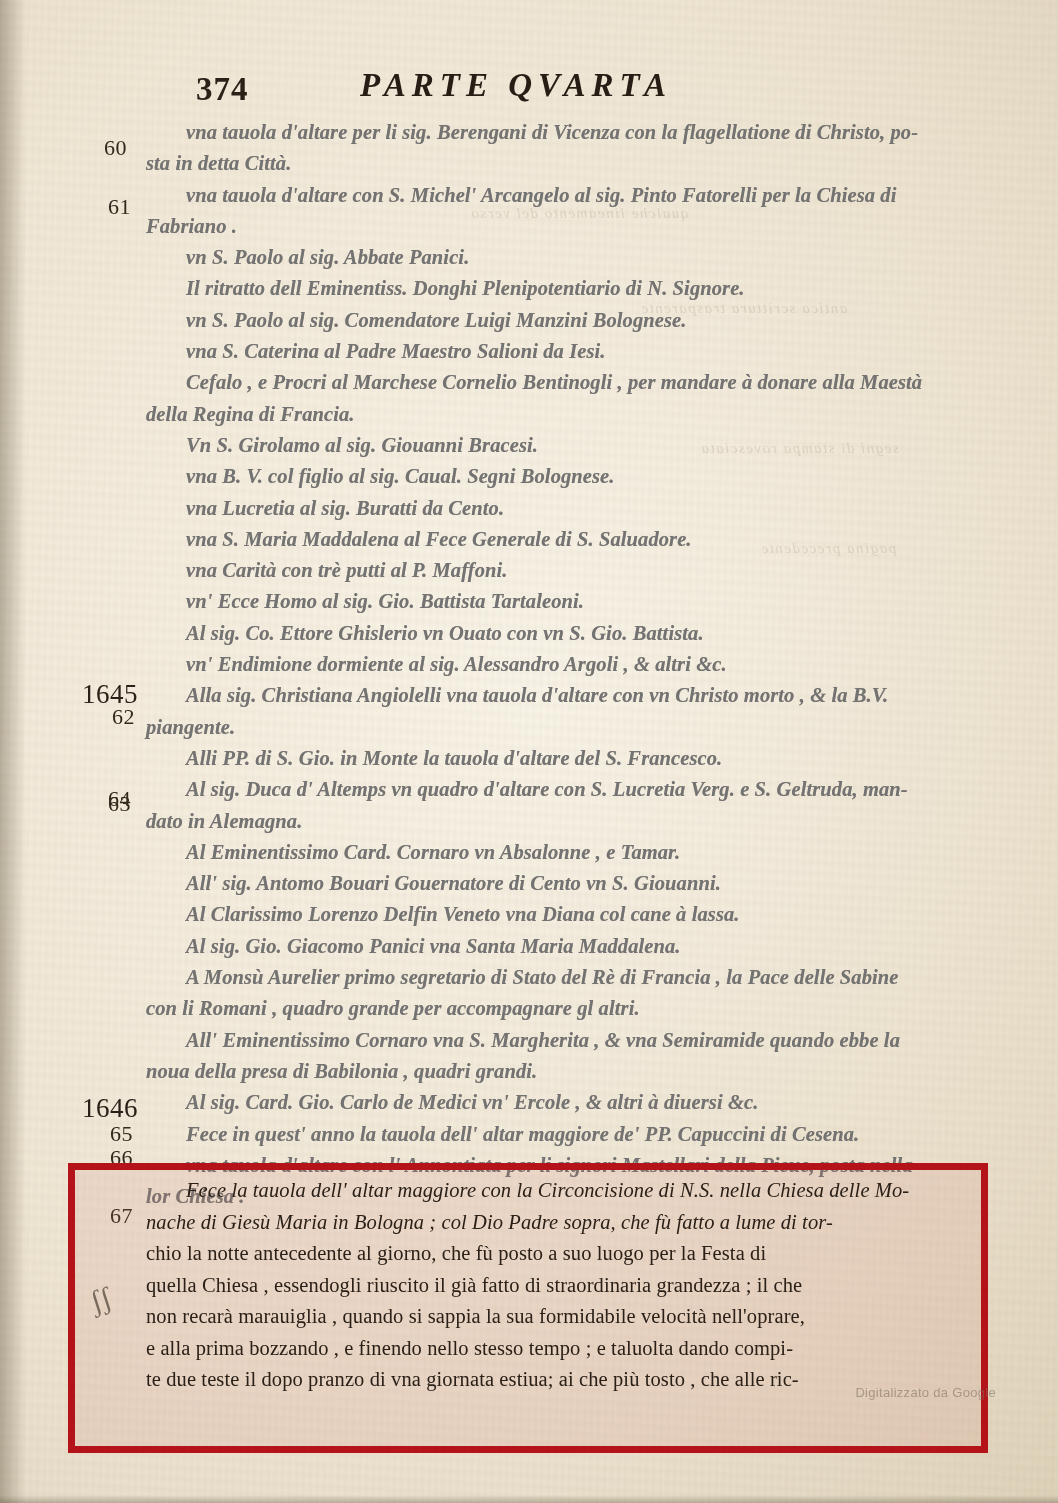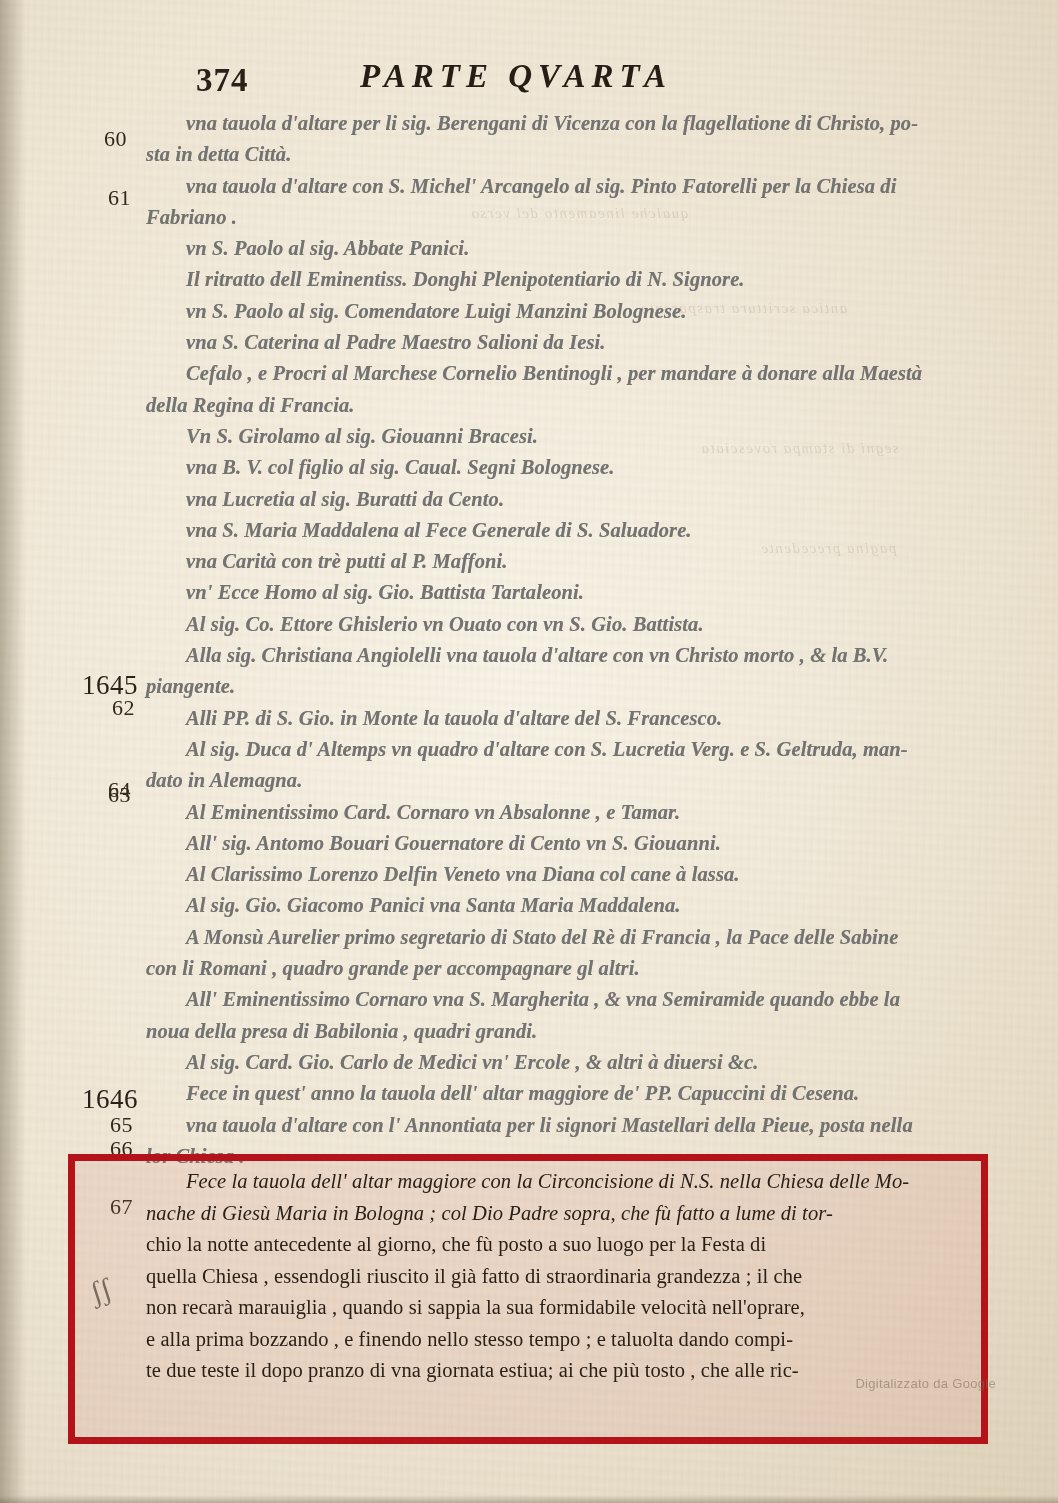--- a/index.html
+++ b/index.html
@@ -39,21 +39,21 @@
     font-size: 15px;
     letter-spacing: 1.5px;
     transform: scaleX(-1);
     white-space: nowrap;
     font-style: italic;
     pointer-events: none;
   }
 
   #content {
     position: absolute;
-    left: 0; top: 8px;
+    left: 0; top: 17px;
     width: 1058px; height: 1395px;
   }
 
   
   .folio {
     position: absolute;
     left: 196px; top: 54px;
     font-size: 33px;
     font-weight: 700;
     color: #2a2118;
@@ -217,20 +217,21 @@
         <div class="line ind">vna S. Caterina al Padre Maestro Salioni da Iesi.</div>
         <div class="line ind">Cefalo , e Procri al Marchese Cornelio Bentinogli , per mandare à donare alla Maestà</div>
         <div class="line hang">della Regina di Francia.</div>
         <div class="line ind">Vn S. Girolamo al sig. Giouanni Bracesi.</div>
         <div class="line ind">vna B. V. col figlio al sig. Caual. Segni Bolognese.</div>
         <div class="line ind">vna Lucretia al sig. Buratti da Cento.</div>
         <div class="line ind">vna S. Maria Maddalena al Fece Generale di S. Saluadore.</div>
         <div class="line ind">vna Carità con trè putti al P. Maffoni.</div>
         <div class="line ind">vn' Ecce Homo al sig. Gio. Battista Tartaleoni.</div>
         <div class="line ind">Al sig. Co. Ettore Ghislerio vn Ouato con vn S. Gio. Battista.</div>
+        <div class="line ind">vn' Endimione dormiente al sig. Alessandro Argoli , &amp; altri &amp;c.</div>
         <div class="line ind">Alla sig. Christiana Angiolelli vna tauola d'altare con vn Christo morto , &amp; la B.V.</div>
         <div class="line hang">piangente.</div>
         <div class="line ind">Alli PP. di S. Gio. in Monte la tauola d'altare del S. Francesco.</div>
         <div class="line ind">Al sig. Duca d' Altemps vn quadro d'altare con S. Lucretia Verg. e S. Geltruda, man-</div>
         <div class="line hang">dato in Alemagna.</div>
         <div class="line ind">Al Eminentissimo Card. Cornaro vn Absalonne , e Tamar.</div>
         <div class="line ind">All' sig. Antomo Bouari Gouernatore di Cento vn S. Giouanni.</div>
         <div class="line ind">Al Clarissimo Lorenzo Delfin Veneto vna Diana col cane à lassa.</div>
         <div class="line ind">Al sig. Gio. Giacomo Panici vna Santa Maria Maddalena.</div>
         <div class="line ind">A Monsù Aurelier primo segretario di Stato del Rè di Francia , la Pace delle Sabine</div>

